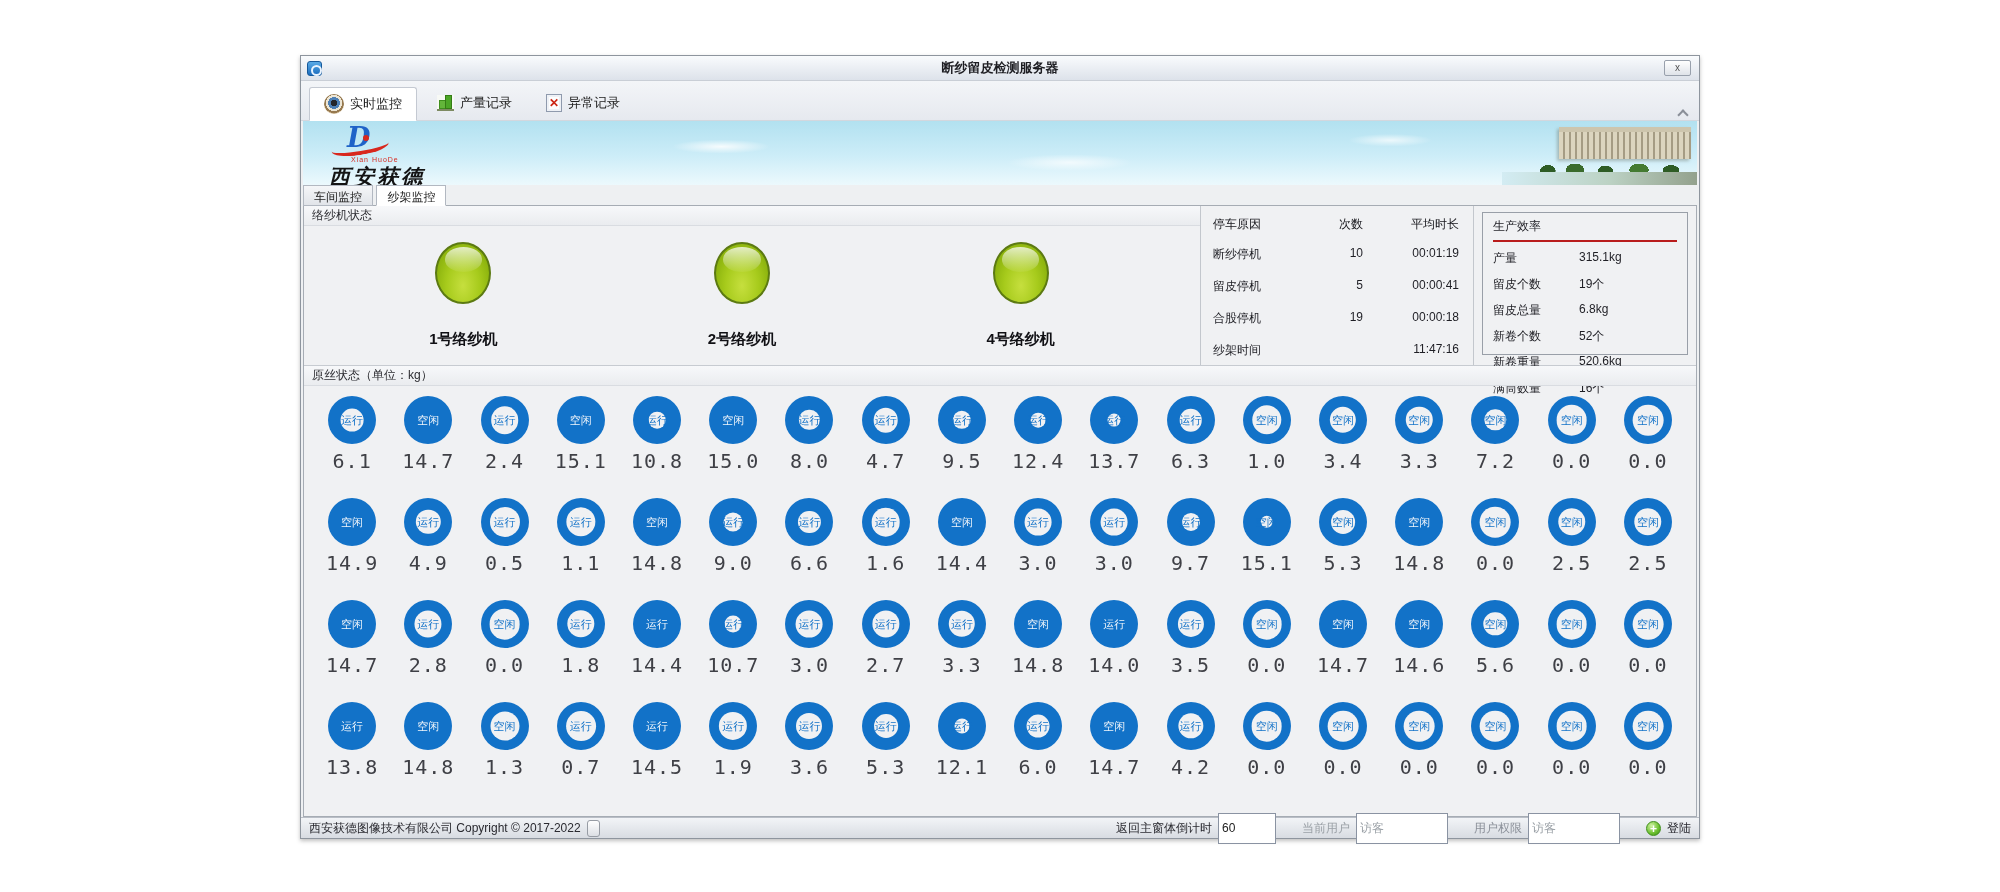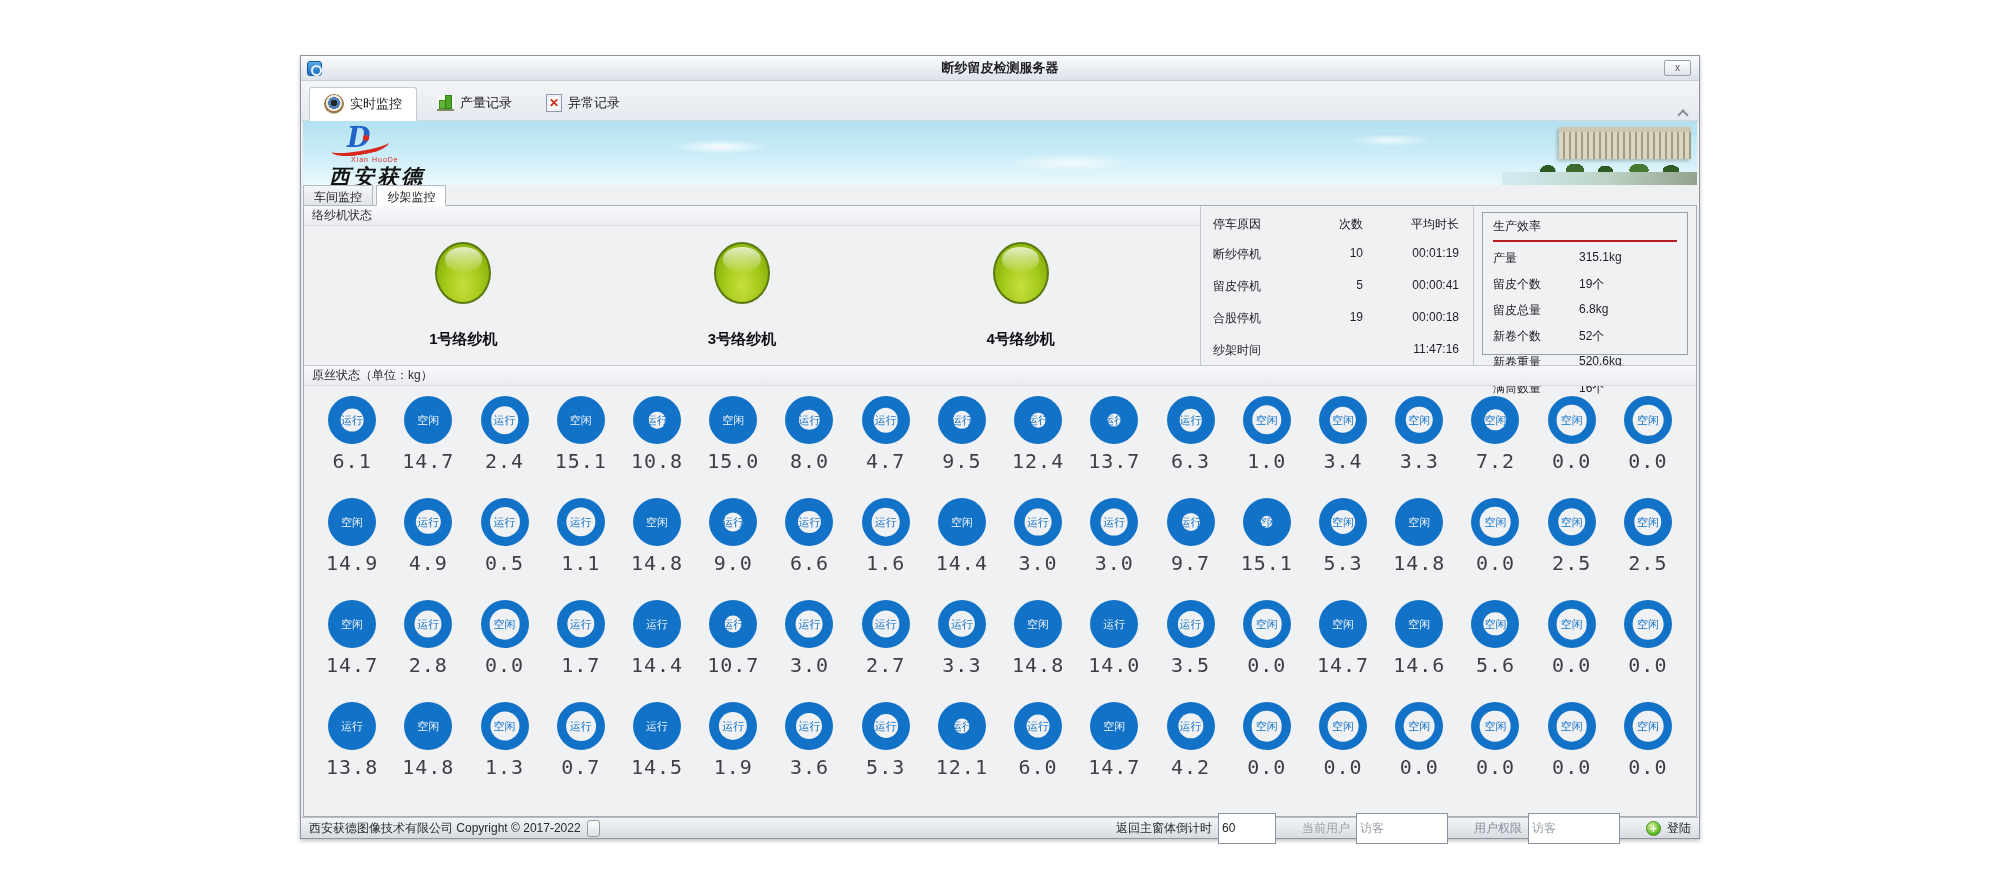--- a/index.html
+++ b/index.html
@@ -190,21 +190,21 @@
     <div class="machines-section">
       <div style="flex:1;display:flex;flex-direction:column;min-width:0;">
         <div class="group-header">络纱机状态</div>
         <div class="machines-row" id="machines-row">
           <div class="machine">
             <div class="led"></div>
             <div class="machine-label">1号络纱机</div>
           </div>
           <div class="machine">
             <div class="led"></div>
-            <div class="machine-label">3号络纱机</div>
+            <div class="machine-label">2号络纱机</div>
           </div>
           <div class="machine">
             <div class="led"></div>
             <div class="machine-label">4号络纱机</div>
           </div>
         </div>
       </div>
 
       <div class="stop-panel">
         <div class="sp-row sp-head">
@@ -528,21 +528,21 @@
             <div class="spool-inner" style="width: 64%; height: 64%;"></div>
             <span class="spool-label">空闲</span>
           </div>
           <div class="spool-value">0.0</div>
         </div>
         <div class="spool">
           <div class="spool-circle">
             <div class="spool-inner" style="width: 56.98%; height: 56.98%;"></div>
             <span class="spool-label">运行</span>
           </div>
-          <div class="spool-value">1.7</div>
+          <div class="spool-value">1.8</div>
         </div>
         <div class="spool">
           <div class="spool-circle solid">
             <span class="spool-label">运行</span>
           </div>
           <div class="spool-value">14.4</div>
         </div>
         <div class="spool">
           <div class="spool-circle">
             <div class="spool-inner" style="width: 35.11%; height: 35.11%;"></div>

